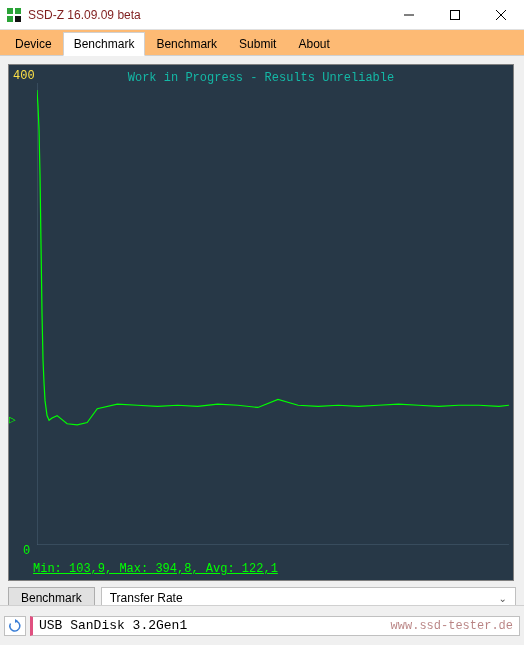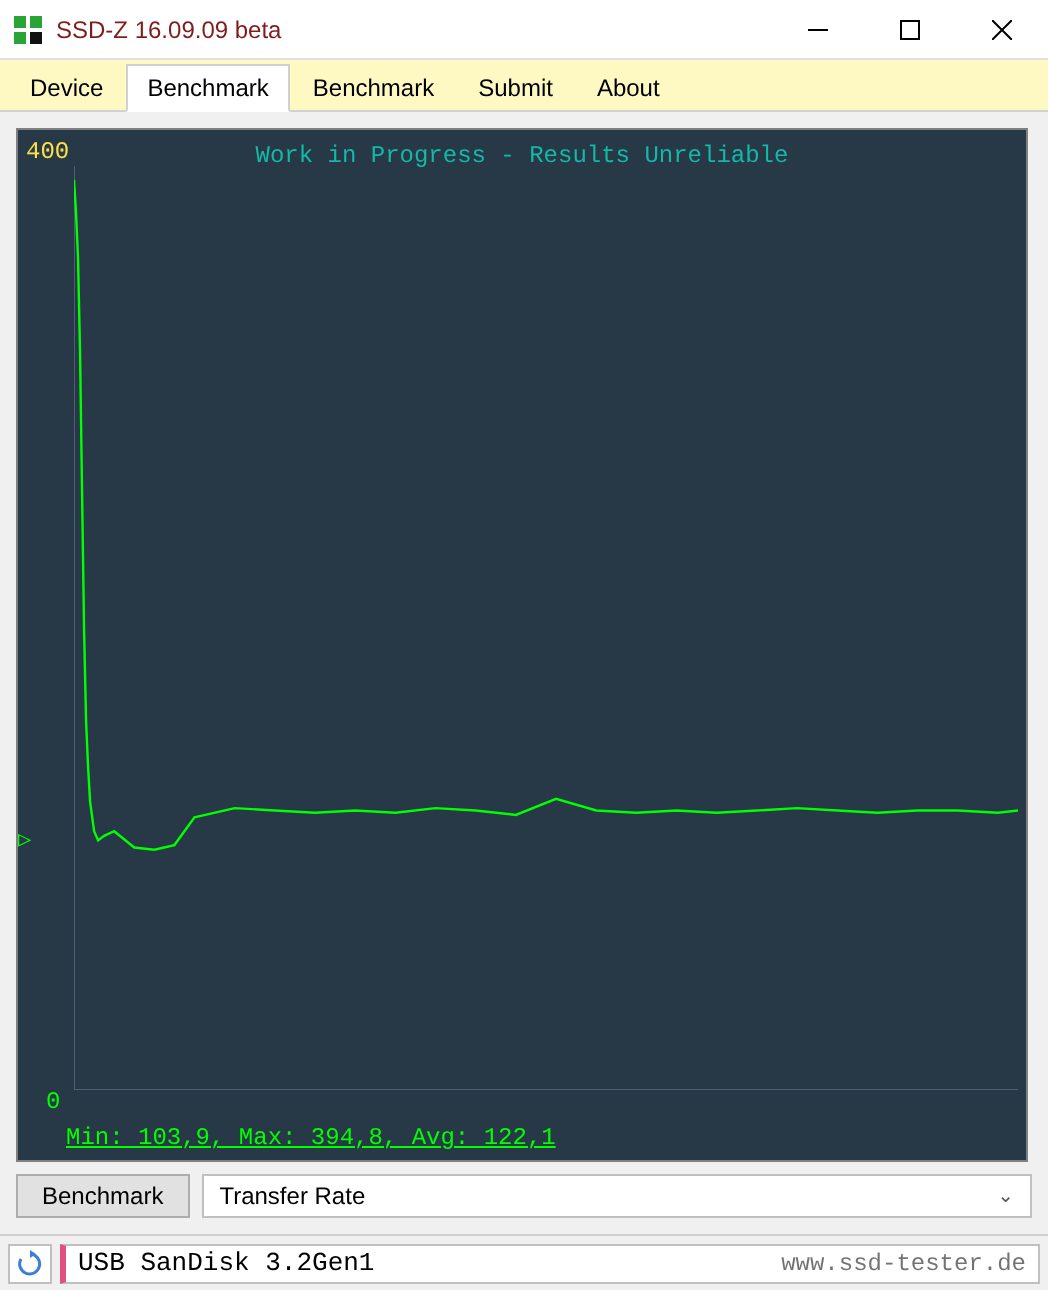--- a/index.html
+++ b/index.html
@@ -41,21 +41,21 @@
   justify-content: center;
   color: #000;
   font-size: 10px;
 }
 
 .tabbar {
   height: 26px;
   display: flex;
   align-items: flex-end;
   padding: 0 4px;
-  background: #fef9c3;
+  background: #fdba74;
   border-bottom: 1px solid #d0d0d0;
 }
 .tab {
   padding: 4px 10px;
   font-size: 12px;
   color: #000;
   border: 1px solid transparent;
   border-bottom: none;
   position: relative;
 }
@@ -145,21 +145,21 @@
   background: #fff;
   border: 1px solid #c0c0c0;
   font-size: 12px;
 }
 
 .statusbar {
   position: absolute;
   bottom: 0;
   left: 0;
   right: 0;
-  height: 28px;
+  height: 40px;
   background: #f0f0f0;
   display: flex;
   align-items: center;
   padding: 0 4px;
   gap: 4px;
   border-top: 1px solid #d0d0d0;
 }
 .refresh-icon {
   width: 22px;
   height: 20px;
@@ -180,21 +180,21 @@
   font-family: "Consolas", "Courier New", monospace;
   font-size: 13px;
   color: #000;
   display: flex;
   align-items: center;
   position: relative;
 }
 .watermark {
   position: absolute;
   right: 6px;
-  color: #000000;
+  color: #7f1d1d;
   font-family: "Consolas", "Courier New", monospace;
   font-size: 12px;
   opacity: 0.55;
 }
 .chev { font-size: 10px; color: #555; }
 </style>
 </head>
 <body>
 
 <div class="titlebar">

